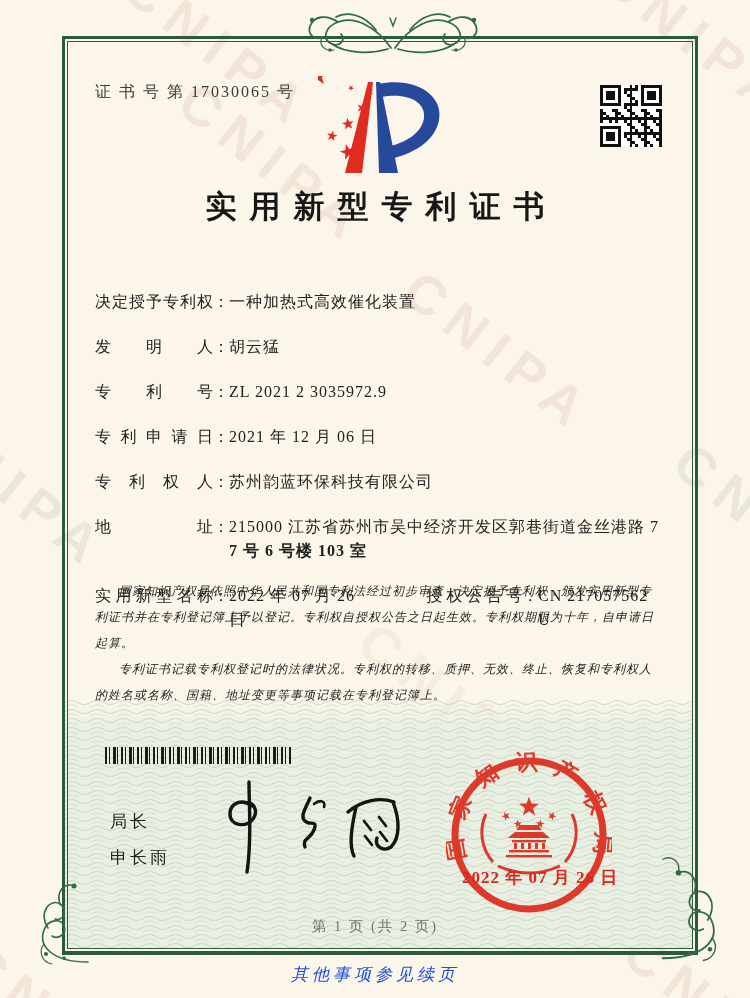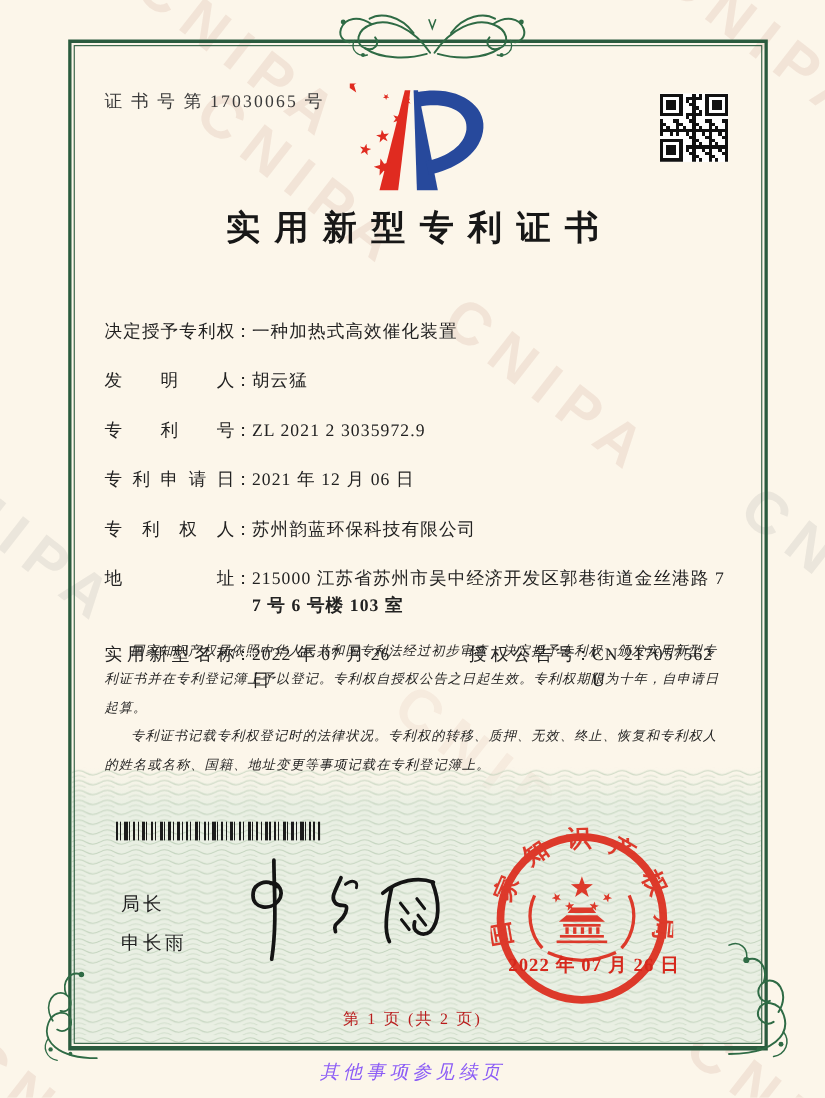--- a/index.html
+++ b/index.html
@@ -43,23 +43,23 @@
   .barcode{position:absolute;left:105px;top:747px;width:186px;height:17px;
     background:repeating-linear-gradient(90deg,#1b1b1b 0 2px,rgba(0,0,0,0) 2px 4px,#1b1b1b 4px 5px,
     rgba(0,0,0,0) 5px 8px,#1b1b1b 8px 11px,rgba(0,0,0,0) 11px 12px,#1b1b1b 12px 13px,rgba(0,0,0,0) 13px 16px);}
   .signer{position:absolute;left:110px;top:804px;font-family:"Liberation Sans","DejaVu Sans",sans-serif;
           font-size:17px;letter-spacing:3px;color:#222;line-height:36px;}
   .signature{position:absolute;left:212px;top:776px;width:215px;height:104px;}
   .seal{position:absolute;left:446px;top:752px;width:166px;height:166px;opacity:.92;}
   .seal-date{position:absolute;left:462px;top:866px;font-size:17px;letter-spacing:1px;
              color:#d6281c;white-space:nowrap;font-weight:bold;}
   .page-no{position:absolute;left:0;top:917px;width:100%;text-align:center;font-size:14.5px;
-           letter-spacing:2px;color:#b91c1c;}
+           letter-spacing:2px;color:#737373;}
   .cont-note{position:absolute;left:0;top:963px;width:100%;text-align:center;font-size:17px;
-             letter-spacing:4px;font-style:italic;color:#8b5cf6;}
+             letter-spacing:4px;font-style:italic;color:#1d4ed8;}
   
   .orn-top{position:absolute;left:278px;top:6px;width:230px;height:54px;}
   .orn-corner{position:absolute;width:64px;height:92px;}
   .orn-bl{left:30px;bottom:32px;}
   .orn-br{right:22px;bottom:32px;transform:scaleX(-1);width:72px;height:110px;}
 </style>
 </head>
 <body>
 
 <div class="page">

